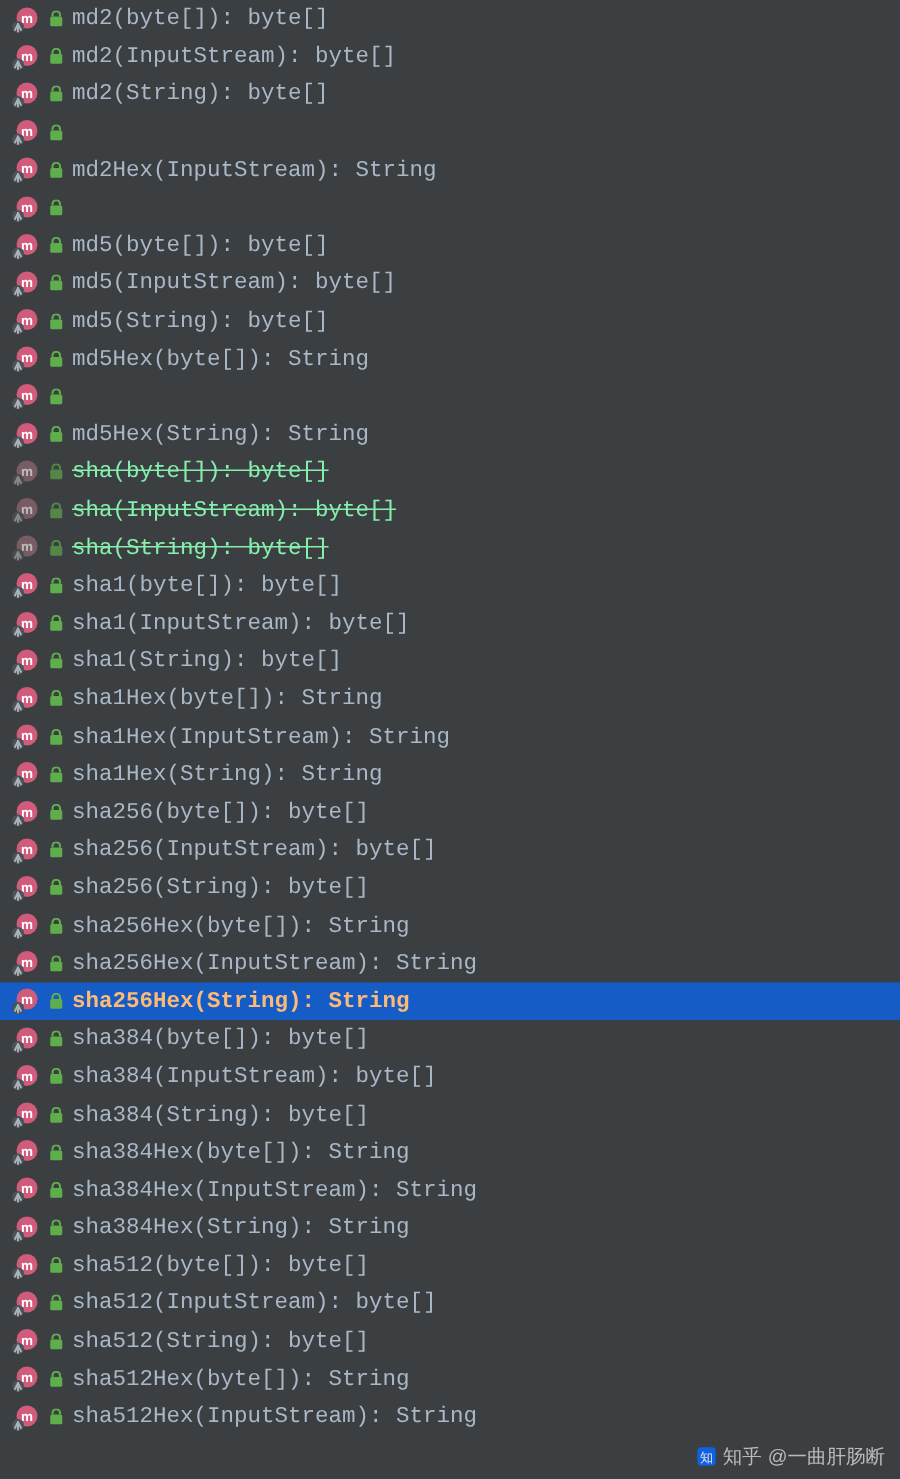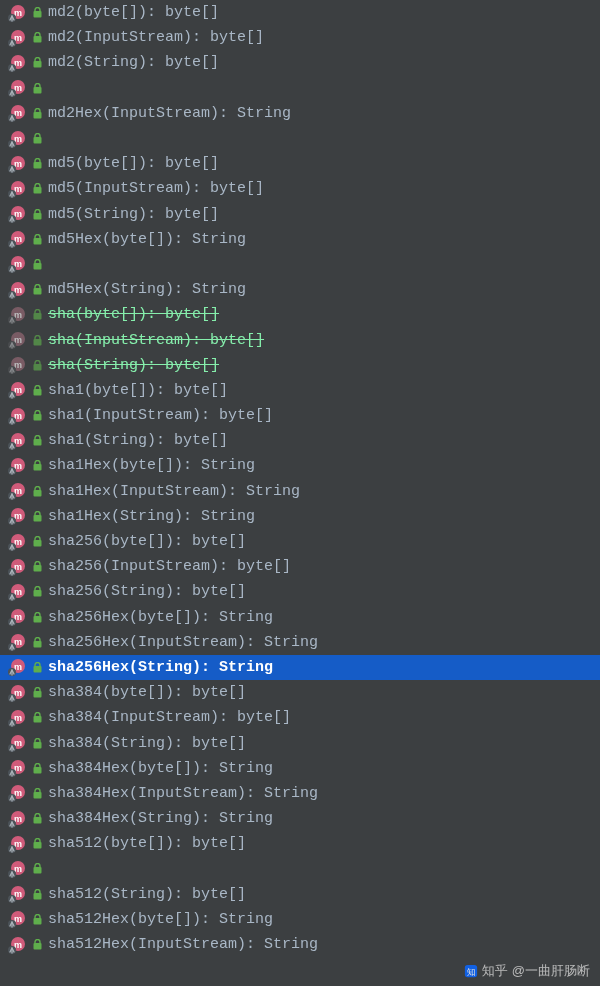--- a/index.html
+++ b/index.html
@@ -20,21 +20,21 @@
     display: flex;
     align-items: center;
     height: 25.2px;
     padding-left: 8px;
     gap: 6px;
     cursor: pointer;
   }
   .method-row.selected {
     background: #155cc7;
   }
-  .method-row.selected .sig { color: #ffffff; font-weight: 600; }
+  .method-row.selected .sig { color: #fdba74; font-weight: 600; }
   .mod-icon {
     width: 18px;
     height: 18px;
     flex-shrink: 0;
     position: relative;
   }
   .mod-icon svg { display: block; }
   .lock-icon {
     width: 10px;
     height: 12px;
@@ -765,20 +765,21 @@
       <path d="M4 3 L4 8" stroke="#aab2b9" stroke-width="1.3" stroke-linecap="round"></path>
     </g>
   </svg>
       </span>
       <span class="lock-icon">
         <svg width="9" height="11" viewBox="0 0 9 11">
     <path d="M2 4 V3 a2.5 2.5 0 0 1 5 0 V4" fill="none" stroke="#5fae4c" stroke-width="1.4"></path>
     <rect x="0.5" y="4" width="8" height="6.5" rx="1" fill="#5fae4c"></rect>
   </svg>
       </span>
+      <span class="sig">sha512(InputStream): byte[]</span>
     </div>
     <div class="method-row">
       <span class="mod-icon">
         <svg width="18" height="18" viewBox="0 0 18 18">
     <circle cx="10" cy="8" r="7" fill="#d05b7a"></circle>
     <text x="10" y="11.5" text-anchor="middle" font-size="9" font-family="Arial" fill="#ffffff" font-weight="bold">m</text>
     <g transform="translate(0,9)">
       <circle cx="4" cy="5" r="4" fill="#4b5258"></circle>
       <path d="M2 7 L4 3 L6 7" fill="none" stroke="#aab2b9" stroke-width="1.3" stroke-linecap="round" stroke-linejoin="round"></path>
       <path d="M4 3 L4 8" stroke="#aab2b9" stroke-width="1.3" stroke-linecap="round"></path>

